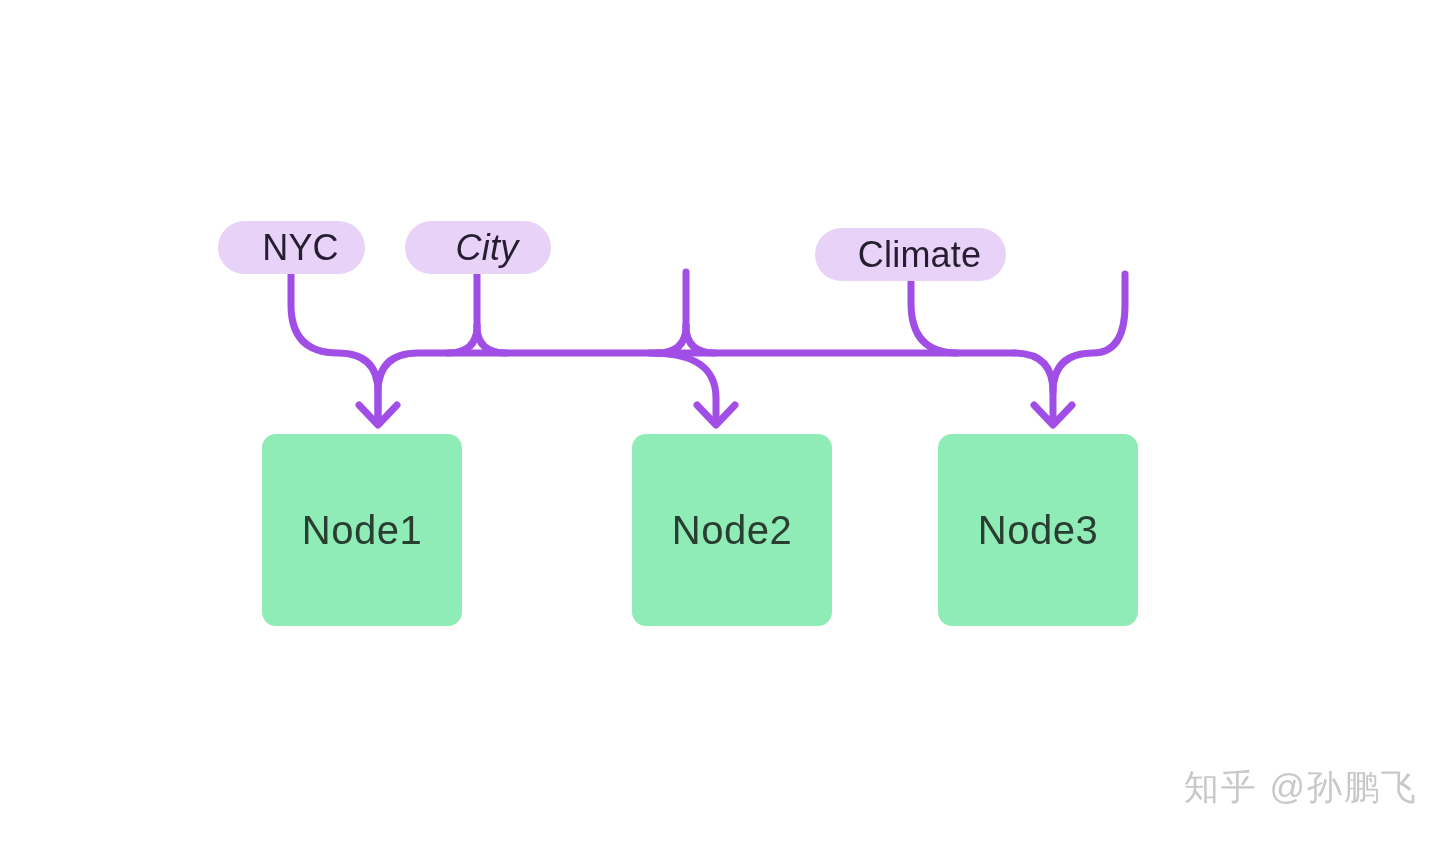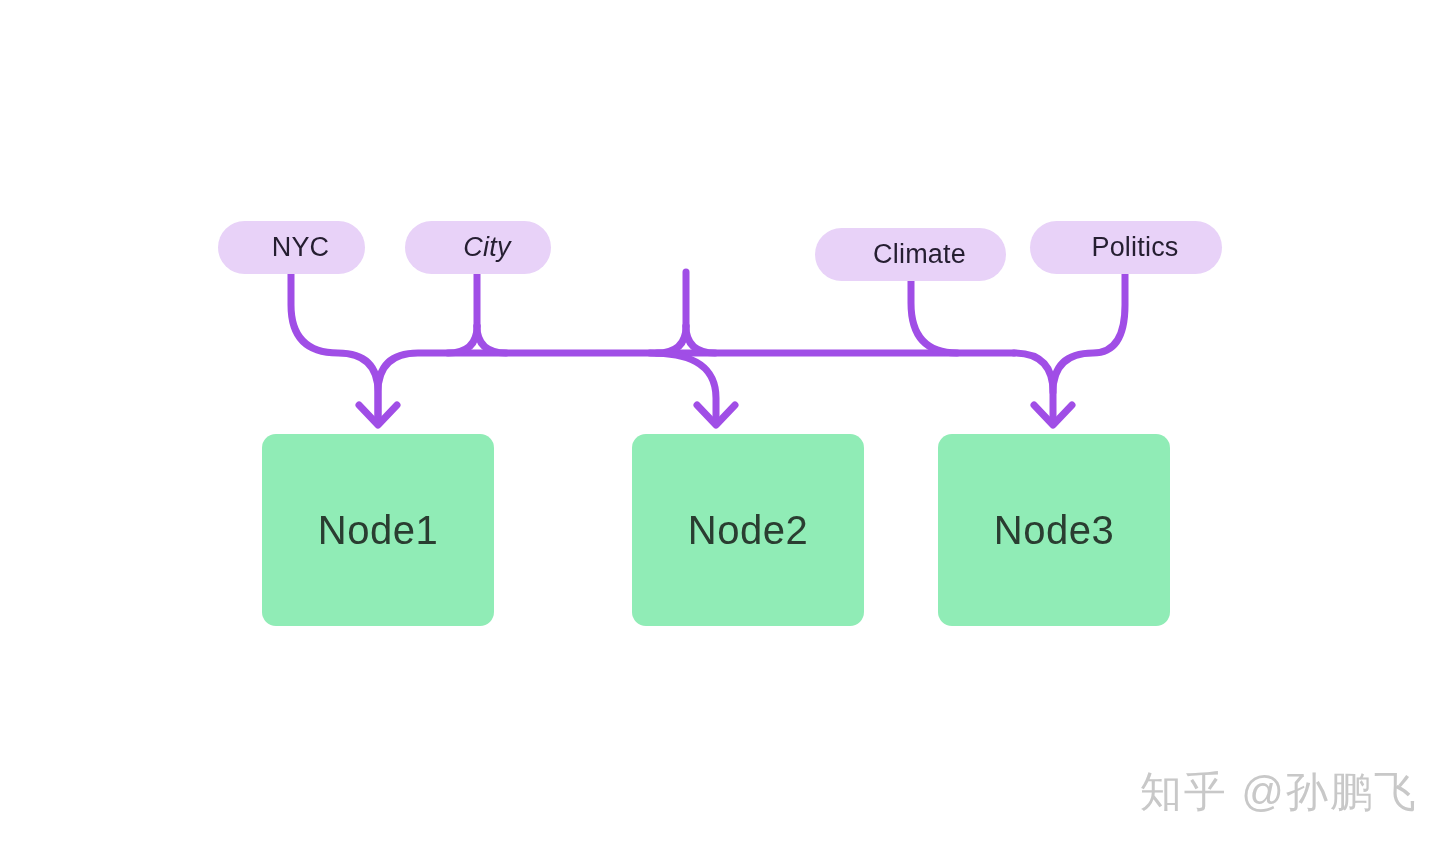--- a/index.html
+++ b/index.html
@@ -34,48 +34,48 @@
     position: absolute;
     height: 53px;
     background: var(--pill-bg, #e8d2f8);
     border-radius: 27px;
     display: flex;
     align-items: center;
     justify-content: center;
   }
   .pill span {
     color: var(--pill-text, #251e31);
-    font-size: 27px;
+    font-size: 36px;
     letter-spacing: 0.2px;
     margin-left: 18px;
   }
   .node {
     position: absolute;
     top: 434px;
-    width: 232px;
+    width: 200px;
     height: 192px;
     background: var(--node-bg, #90ecb6);
     border-radius: 14px;
     display: flex;
     align-items: center;
     justify-content: center;
   }
   .node span {
     color: var(--node-text, #2a3d31);
     font-size: 40px;
     letter-spacing: 0.5px;
   }
   .watermark {
     position: absolute;
     left: 1128px;
     top: 764px;
     width: 290px;
     text-align: right;
     color: var(--watermark-text, #c8c8c8);
-    font-size: 42px;
+    font-size: 35px;
     letter-spacing: 2px;
     text-shadow: 2px 2px 0 rgba(255,255,255,0.85), -1px -1px 0 rgba(255,255,255,0.5);
     user-select: none;
   }
 </style>
 </head>
 <body>
 
 <div class="canvas">
 
@@ -101,23 +101,20 @@
 
   <div class="pill" style="left:218px; top:221px; width:147px;">
     <span>NYC</span>
   </div>
   <div class="pill" style="left:405px; top:221px; width:146px;font-style:italic;">
     <span>City</span>
   </div>
   <div class="pill" style="left:815px; top:228px; width:191px;">
     <span>Climate</span>
   </div>
-  <div class="pill" style="left:1030px; top:221px; width:192px;">
-    <span>Politics</span>
-  </div>
 
   <div class="node" style="left:262px;">
     <span>Node1</span>
   </div>
   <div class="node" style="left:600px;margin-left:32px;">
     <span>Node2</span>
   </div>
   <div class="node" style="left:938px;">
     <span>Node3</span>
   </div>

